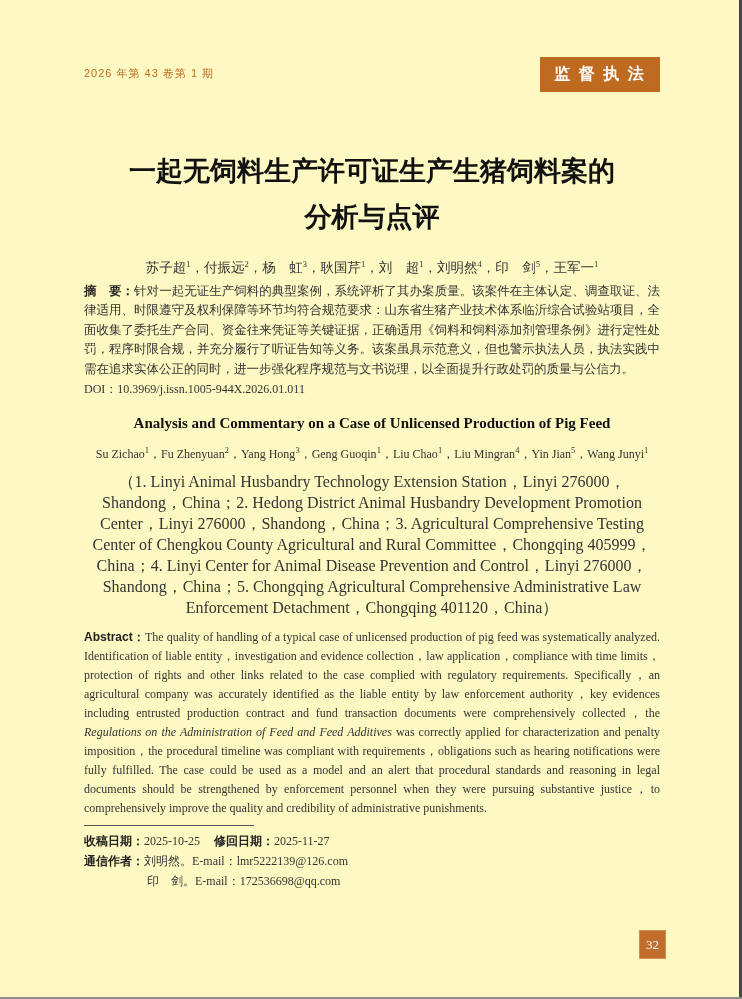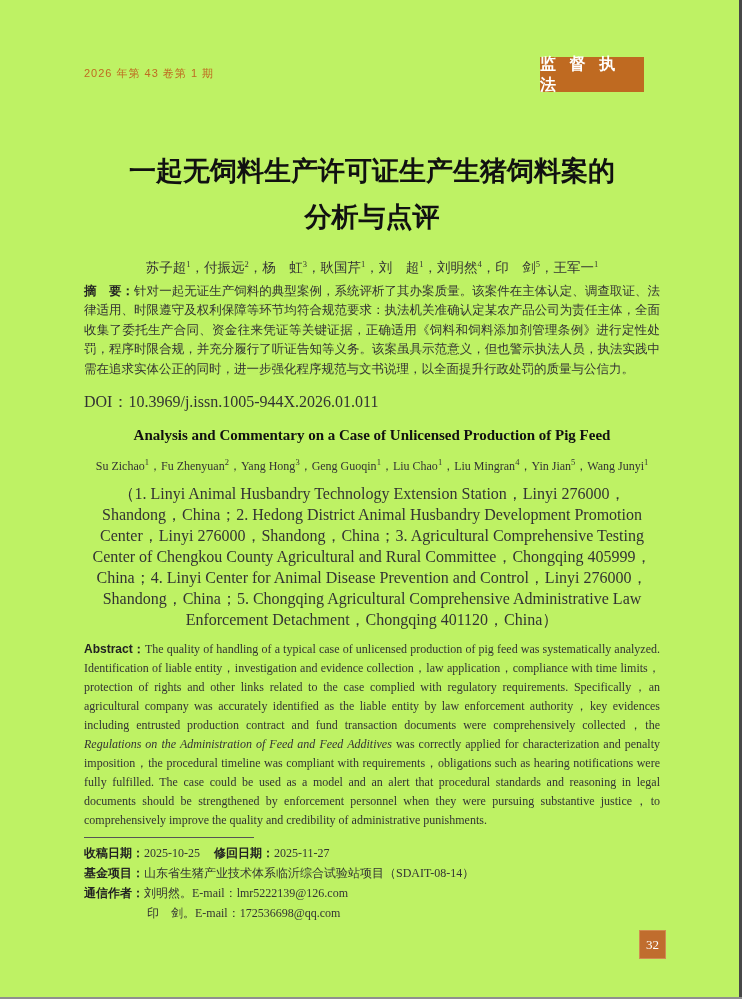--- a/index.html
+++ b/index.html
@@ -1,36 +1,36 @@
 <!DOCTYPE html>
 <html><head>
 <meta charset="utf-8">
 <style>
   html,body{margin:0;padding:0;background:#e8e8e8;}
   .page{
     position:relative;
     width:742px;height:999px;
-    background:#bef264;
+    background:#fef9c3;
     overflow:hidden;
     font-family:"Liberation Serif","DejaVu Serif",serif;
     color:#222;
   }
   .edge-right{position:absolute;top:0;right:0;width:3px;height:100%;background:#474747;}
   .edge-bottom{position:absolute;left:0;bottom:0;width:100%;height:2px;background:#8f8f8f;}
 
   .journal-info{
     position:absolute;left:84px;top:66px;
     font-size:11px;color:#bf6a21;letter-spacing:1px;
     font-family:"Liberation Sans","DejaVu Sans",sans-serif;
   }
   .badge{
-    position:absolute;left:540px;top:57px;width:104px;height:35px;
+    position:absolute;left:540px;top:57px;width:120px;height:35px;
     background:#bf6a21;color:#ffffff;
     display:flex;align-items:center;justify-content:center;
-    font-family:Liberation Mono, monospace;
+    font-family:Liberation Sans, sans-serif;
     font-weight:bold;font-size:16px;letter-spacing:2px;
   }
 
   .content{
     position:absolute;left:84px;top:0;width:576px;
     padding-top:148px;
   }
   .title-cn{
     text-align:center;font-weight:bold;color:#111;
     font-size:27px;line-height:46px;
@@ -47,21 +47,21 @@
   .abstract-cn{
     margin-top:5px;text-align:justify;font-size:12.5px;line-height:19.5px;color:#333;
   }
   .lbl{
     font-weight:bold;color:#222;
     font-family:"Liberation Sans","DejaVu Sans",sans-serif;
   }
   .kw-line{margin-top:1px;text-align:justify;font-size:12.5px;line-height:19.5px;color:#333;}
   .meta-line{margin-top:1px;font-size:12.5px;line-height:19.5px;color:#333;}
   .meta-line .gap{display:inline-block;width:22px;}
-  .doi-line{margin-top:13px;font-size:16px;line-height:19.5px;color:#333;}
+  .doi-line{margin-top:1px;font-size:12px;line-height:19.5px;color:#333;}
 
   .title-en{
     margin-top:13px;text-align:center;font-weight:bold;font-size:15px;color:#111;line-height:20px;
   }
   .authors-en{margin-top:12px;text-align:center;font-size:12px;color:#333;}
   .affils-en{margin-top:8px;text-align:center;font-size:16px;line-height:21px;color:#333;padding:0 2px;}
   .abstract-en{margin-top:10px;text-align:justify;font-size:12px;line-height:19px;color:#333;}
   .abstract-en .it{font-style:italic;}
 
   .foot-rule{margin-top:7px;width:170px;border-top:1px solid #555;height:0;}
@@ -90,21 +90,21 @@
       <div>一起无饲料生产许可证生产生猪饲料案的</div>
       <div>分析与点评</div>
     </div>
 
     <div class="authors-cn">
       <span><span>苏子超</span><sup>1</sup><span>，</span></span><span><span>付振远</span><sup>2</sup><span>，</span></span><span><span>杨　虹</span><sup>3</sup><span>，</span></span><span><span>耿国芹</span><sup>1</sup><span>，</span></span><span><span>刘　超</span><sup>1</sup><span>，</span></span><span><span>刘明然</span><sup>4</sup><span>，</span></span><span><span>印　剑</span><sup>5</sup><span>，</span></span><span><span>王军一</span><sup>1</sup></span>
     </div>
 
 
     <div class="abstract-cn">
-      <span class="lbl">摘　要：</span><span>针对一起无证生产饲料的典型案例，系统评析了其办案质量。该案件在主体认定、调查取证、法律适用、时限遵守及权利保障等环节均符合规范要求：执法机关准确认定某农产品公司为责任主体，全面收集了委托生产合同、资金往来凭证等关键证据，正确适用《饲料和饲料添加剂管理条例》进行定性处罚，程序时限合规，并充分履行了听证告知等义务。该案虽具示范意义，但也警示执法人员，执法实践中需在追求实体公正的同时，进一步强化程序规范与文书说理，以全面提升行政处罚的质量与公信力。</span>
+      <span class="lbl">摘　要：</span><span>针对一起无证生产饲料的典型案例，系统评析了其办案质量。该案件在主体认定、调查取证、法律适用、时限遵守及权利保障等环节均符合规范要求：山东省生猪产业技术体系临沂综合试验站项目，全面收集了委托生产合同、资金往来凭证等关键证据，正确适用《饲料和饲料添加剂管理条例》进行定性处罚，程序时限合规，并充分履行了听证告知等义务。该案虽具示范意义，但也警示执法人员，执法实践中需在追求实体公正的同时，进一步强化程序规范与文书说理，以全面提升行政处罚的质量与公信力。</span>
     </div>
 
 
 
     <div class="doi-line">
       <span>DOI：</span><span>10.3969/j.issn.1005-944X.2026.01.011</span>
     </div>
 
     <div class="title-en">Analysis and Commentary on a Case of Unlicensed Production of Pig Feed</div>
 
@@ -118,23 +118,20 @@
       <span class="lbl">Abstract：</span><span>The quality of handling of a typical case of unlicensed production of pig feed was systematically analyzed. Identification of liable entity，investigation and evidence collection，law application，compliance with time limits，protection of rights and other links related to the case complied with regulatory requirements. Specifically，an agricultural company was accurately identified as the liable entity by law enforcement authority，key evidences including entrusted production contract and fund transaction documents were comprehensively collected，the </span><span class="it">Regulations on the Administration of Feed and Feed Additives</span><span> was correctly applied for characterization and penalty imposition，the procedural timeline was compliant with requirements，obligations such as hearing notifications were fully fulfilled. The case could be used as a model and an alert that procedural standards and reasoning in legal documents should be strengthened by enforcement personnel when they were pursuing substantive justice，to comprehensively improve the quality and credibility of administrative punishments.</span>
     </div>
 
     <div class="foot-rule"></div>
 
     <div class="footnotes">
       <div>
         <span class="lbl">收稿日期：</span><span>2025-10-25</span><span class="date-gap"></span><span class="lbl">修回日期：</span><span>2025-11-27</span>
       </div>
       <div>
-        <span class="lbl">基金项目：</span><span>山东省生猪产业技术体系临沂综合试验站项目（SDAIT-08-14）</span>
-      </div>
-      <div>
         <span class="lbl">通信作者：</span><span>刘明然。E-mail：lmr5222139@126.com</span>
       </div>
       <div class="cont">
         <span>印　剑。E-mail：172536698@qq.com</span>
       </div>
     </div>
 
   </div>
 
   <div class="pagenum">32</div>

